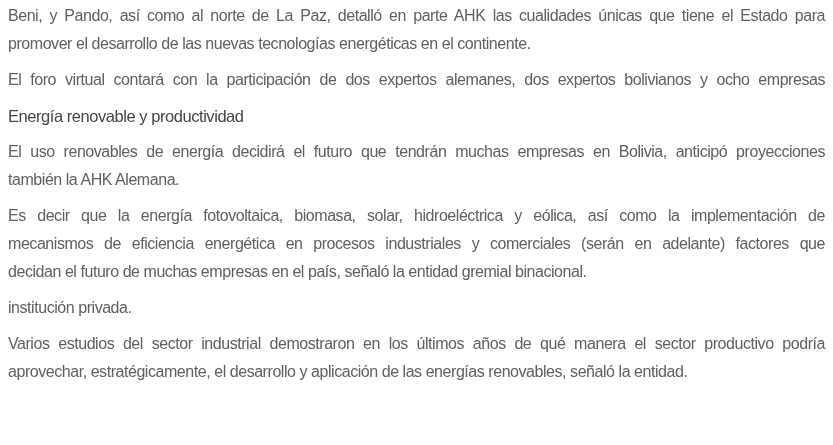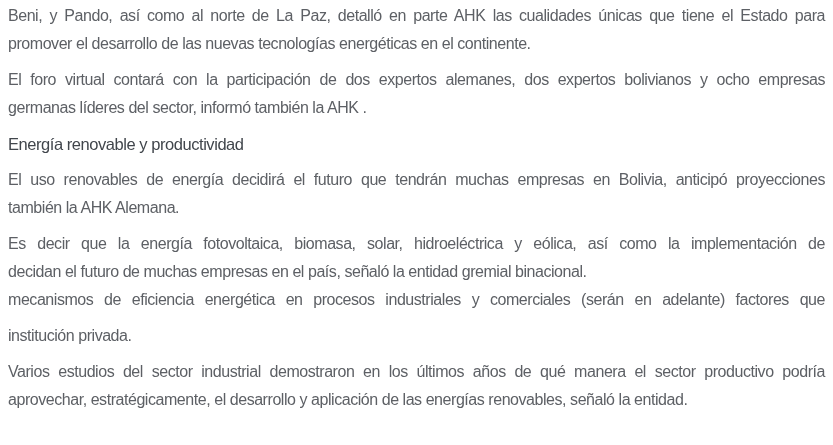--- a/index.html
+++ b/index.html
@@ -42,33 +42,32 @@
 <body>
 
 <div class="page">
   <article class="article">
       <p class="para">
         <span class="jline">Beni, y Pando, así como al norte de La Paz, detalló en parte AHK las cualidades únicas que tiene el Estado para</span>
         <span class="jline last">promover el desarrollo de las nuevas tecnologías energéticas en el continente.</span>
       </p>
       <p class="para">
         <span class="jline">El foro virtual contará con la participación de dos expertos alemanes, dos expertos bolivianos y ocho empresas</span>
-        <span class="jline last">germanas líderes del sector, informó también la AHK .</span>
       </p>
       <h3 class="heading">
         <span class="jline last">Energía renovable y productividad</span>
       </h3>
       <p class="para">
         <span class="jline">El uso renovables de energía decidirá el futuro que tendrán muchas empresas en Bolivia, anticipó proyecciones</span>
         <span class="jline last">también la AHK Alemana.</span>
       </p>
       <p class="para">
         <span class="jline">Es decir que la energía fotovoltaica, biomasa, solar, hidroeléctrica y eólica, así como la implementación de</span>
+        <span class="jline">mecanismos de eficiencia energética en procesos industriales y comerciales (serán en adelante) factores que</span>
         <span class="jline last">decidan el futuro de muchas empresas en el país, señaló la entidad gremial binacional.</span>
-        <span class="jline">mecanismos de eficiencia energética en procesos industriales y comerciales (serán en adelante) factores que</span>
       </p>
       <p class="para">
         <span class="jline last">institución privada.</span>
       </p>
       <p class="para">
         <span class="jline">Varios estudios del sector industrial demostraron en los últimos años de qué manera el sector productivo podría</span>
         <span class="jline last">aprovechar, estratégicamente, el desarrollo y aplicación de las energías renovables, señaló la entidad.</span>
       </p>
     </article>
 </div>

